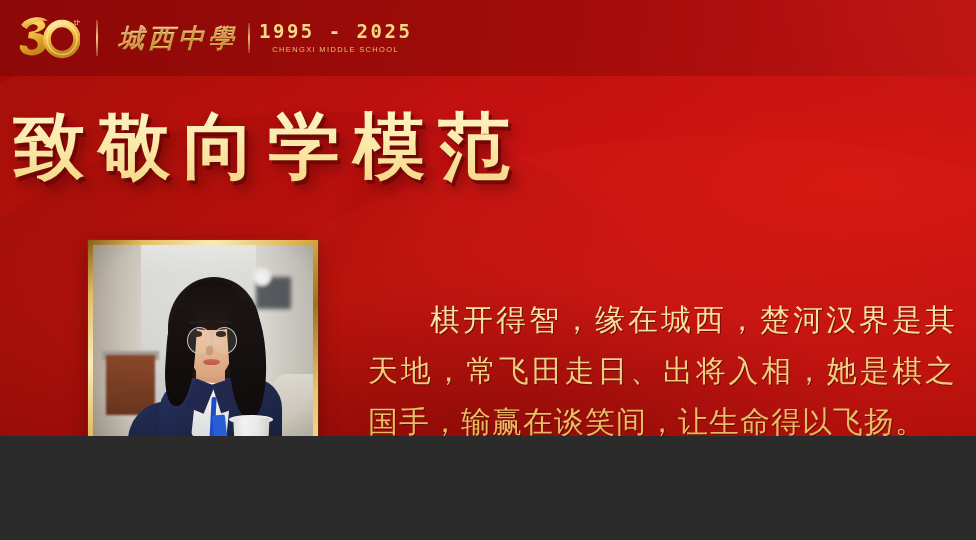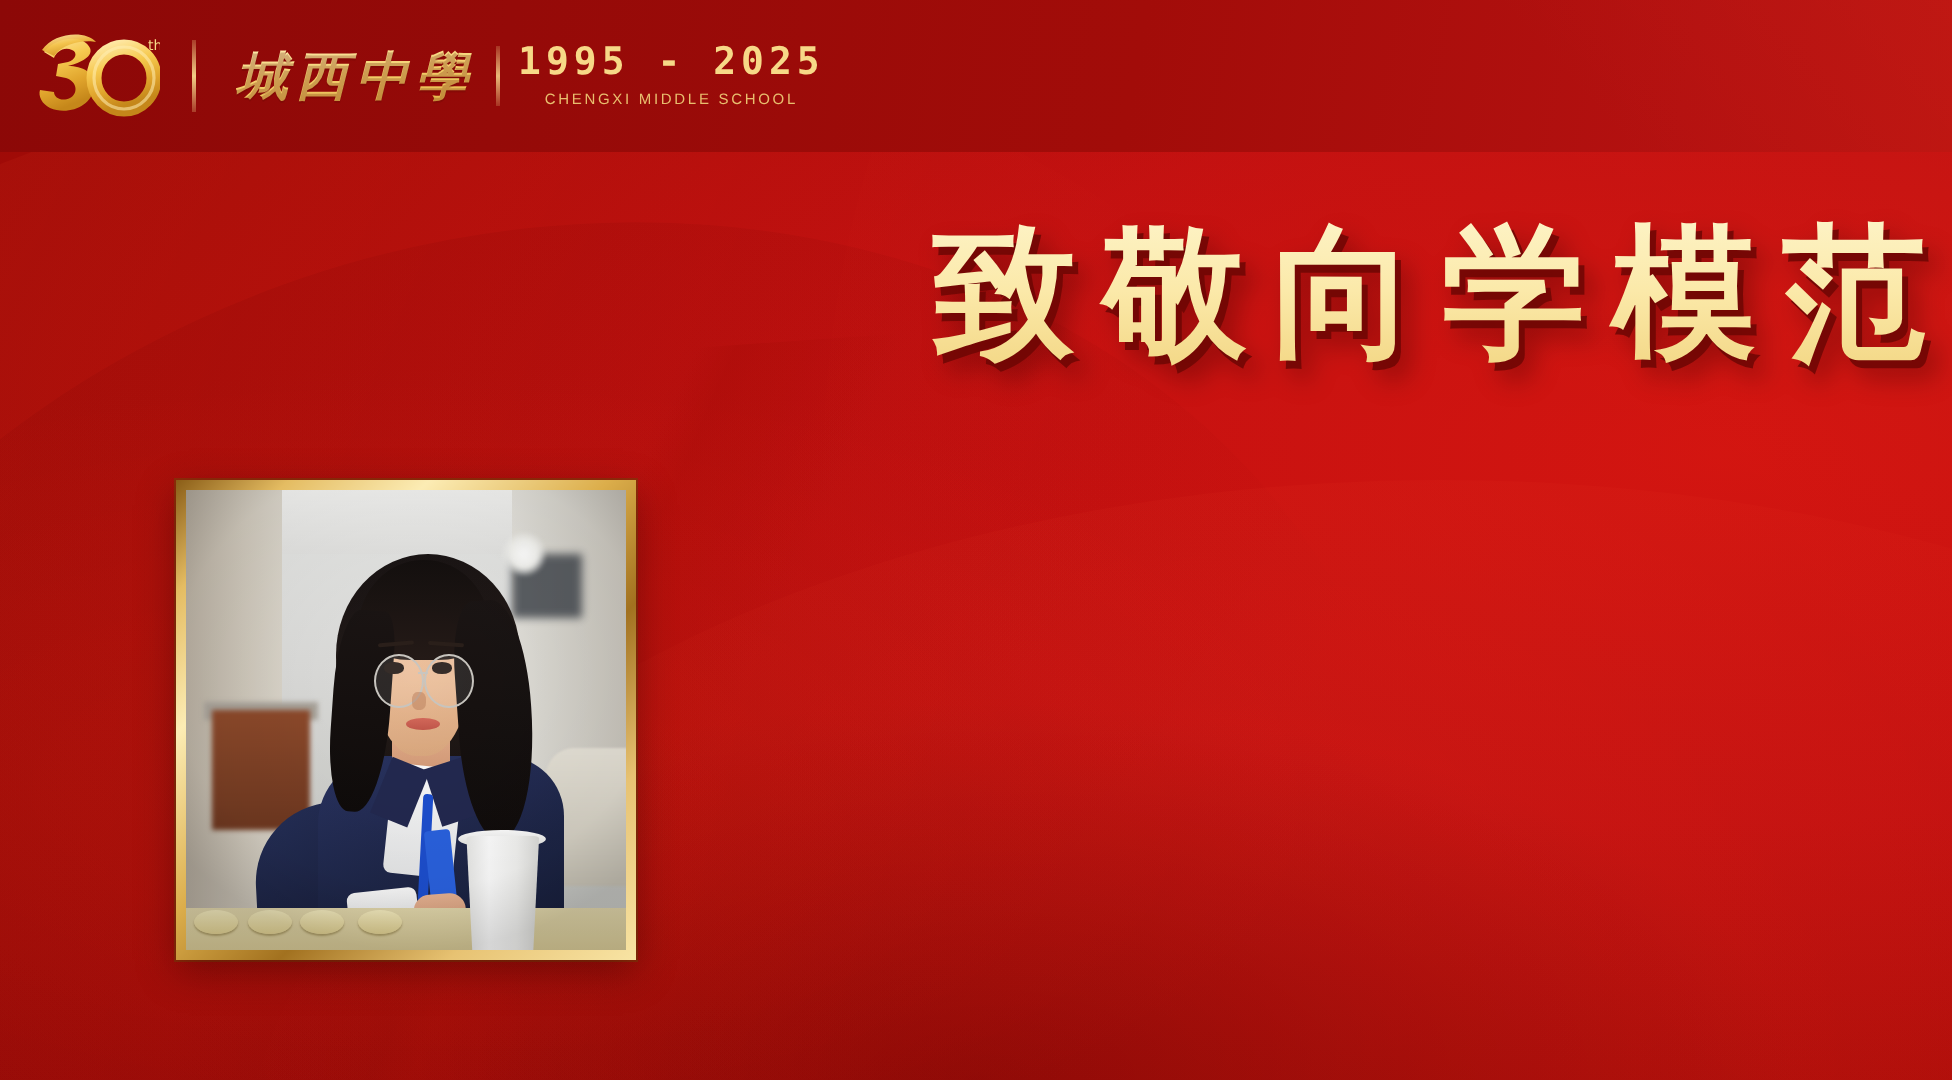--- a/index.html
+++ b/index.html
@@ -4,21 +4,21 @@
 <title>致敬向学模范</title>
 <style>
   html, body {
     margin: 0;
     padding: 0;
     background: #2b2b2b;
   }
   .stage {
     position: relative;
     width: 976px;
-    height: 540px;
+    height: 436px;
     overflow: hidden;
     font-family: "Liberation Sans", "DejaVu Sans", sans-serif;
     background: #eab308;
   }
 
   
   .bg-base {
     position: absolute;
     inset: 0;
     background:
@@ -128,21 +128,21 @@
     white-space: nowrap;
     text-align: center;
     opacity: 0.95;
   }
 
   
   .main-title {
     position: absolute;
     left: 0; top: 108px;
     width: 976px;
-    text-align: right;
+    text-align: left;
     font-family: "DejaVu Sans", "Liberation Sans", sans-serif;
     font-size: 72px;
     font-weight: 700;
     letter-spacing: 13px;
     text-indent: 13px;
     line-height: 1.08;
     color: #fae9ac;
     background: linear-gradient(180deg, #fdf3c6 0%, #fbe9a9 48%, #f3d785 100%);
     -webkit-background-clip: text;
     background-clip: text;
@@ -498,14 +498,15 @@
       <div class="ph ph-piece" style="left:2%"></div>
       <div class="ph ph-piece" style="left:14%"></div>
       <div class="ph ph-piece" style="left:26%"></div>
       <div class="ph ph-piece" style="left:39%"></div>
       <div class="ph ph-cup-rim"></div>
       <div class="ph ph-cup"></div>
       <div class="ph ph-soft"></div>
     </div>
   </div>
 
+  <div class="bio">棋开得智，缘在城西，楚河汉界是其天地，常飞田走日、出将入相，她是棋之国手，输赢在谈笑间，让生命得以飞扬。</div>
 
 </div>
 
 </body></html>

